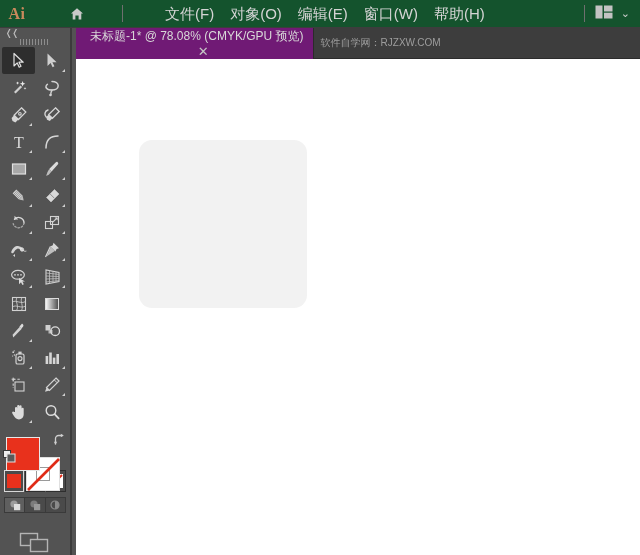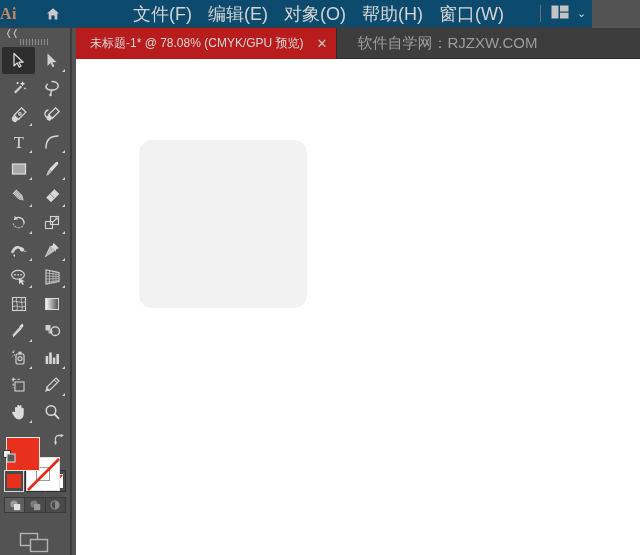--- a/index.html
+++ b/index.html
@@ -8,22 +8,22 @@
     width: 640px; height: 555px;
     overflow: hidden;
     background: #ffffff;
     font-family: "Liberation Sans", "DejaVu Sans", sans-serif;
     -webkit-font-smoothing: antialiased;
   }
   #app { position: relative; width: 640px; height: 555px; background: #535353; }
 
   
   .menubar {
-    position: absolute; left: 0; top: 0; width: 592px; height: 28px;
-    background: #0c4a6e;
+    position: absolute; left: 0; top: 0; width: 640px; height: 28px;
+    background: #14532d;
     display: flex; align-items: center;
     border-bottom: 1px solid #3d3d3d;
     gap: 28px;
   }
   .ai-logo {
     width: 34px; height: 28px;
     display: flex; align-items: center; justify-content: center;
     color: #c8895c; font-size: 16px; font-weight: bold;
     letter-spacing: .5px; font-family: "Liberation Serif", serif;
   }
@@ -31,54 +31,55 @@
     width: 30px; height: 28px;
     display: flex; align-items: center; justify-content: center;
   }
   .home-btn svg { display:block; }
   .mb-sep {
     width: 1px; height: 17px; background: #6f6f6f; margin: 0 6px 0 2px;
   }
   .menu-items { display: flex; align-items: center; height: 28px; }
   .menu-item {
     padding: 0 8px; height: 28px; line-height: 28px;
-    color: #d4d4d4; font-size: 18px; white-space: nowrap;
+    color: #d4d4d4; font-size: 15px; white-space: nowrap;
     cursor: default;
   }
   .mb-right {
     margin-left: auto; display: flex; align-items: center;
     height: 28px; padding-right: 8px;
   }
   .ws-sep { width:1px; height:17px; background:#6f6f6f; margin-right:10px; }
   .ws-icon { display:flex; align-items:center; }
   .ws-chevron { color:#cfcfcf; font-size:11px; margin-left:8px; margin-right:2px; }
 
   
   .tabbar {
     position: absolute; left: 76px; top: 28px; width: 564px; height: 31px;
     background: #3d3d3d;
     display: flex; align-items: stretch;
     border-bottom: 1px solid #2c2c2c;
   }
   .doc-tab {
     display: flex; align-items: center; height: 31px;
-    background: #b91c1c;
+    background: #701a75;
     padding: 0 9px 0 14px;
     border-right: 1px solid #2b2b2b;
+    flex-direction: column;
   }
   .doc-tab-title {
     color: #d8d8d8; font-size: 12px; white-space: nowrap;
   }
   .doc-tab-close {
     color: #c6c6c6; font-size: 13px; margin-left: 13px;
     line-height: 1; font-weight: bold; cursor: pointer;
   }
   .watermark {
-    display: flex; align-items: center; padding-left: 20px;
-    color: #9d9d9d; font-size: 15px; white-space: nowrap;
+    display: flex; align-items: center; padding-left: 7px;
+    color: #9d9d9d; font-size: 10px; white-space: nowrap;
   }
 
   
   .toolpanel {
     position: absolute; left: 0; top: 28px; width: 72px; height: 527px;
     background: #535353;
     border-right: 2px solid #3b3b3b;
     display: flex; flex-direction: column; align-items: center;
   }
   .tp-collapse {
@@ -194,24 +195,24 @@
         <svg width="16" height="16" viewBox="0 0 16 16">
           <path d="M8 2.2 L14 7.4 L12.3 7.4 L12.3 13.4 L9.6 13.4 L9.6 9.6 L6.4 9.6 L6.4 13.4 L3.7 13.4 L3.7 7.4 L2 7.4 Z" fill="#c9c9c9"></path>
         </svg>
       </span>
     </div>
 
     <div class="mb-sep"></div>
 
     <div class="menu-items">
       <div class="menu-item">文件(F)</div>
+      <div class="menu-item">对象(O)</div>
       <div class="menu-item">编辑(E)</div>
-      <div class="menu-item">对象(O)</div>
+      <div class="menu-item">窗口(W)</div>
       <div class="menu-item">帮助(H)</div>
-      <div class="menu-item">窗口(W)</div>
     </div>
 
     <div class="mb-right">
       <div class="ws-sep"></div>
       <div class="ws-icon">
         <span>
           <svg width="18" height="14" viewBox="0 0 18 14">
             <rect x="0.5" y="0.5" width="7" height="13" fill="#c3c3c3"></rect>
             <rect x="9" y="0.5" width="8.5" height="6" fill="#c3c3c3"></rect>
             <rect x="9" y="7.7" width="8.5" height="5.8" fill="#c3c3c3"></rect>

